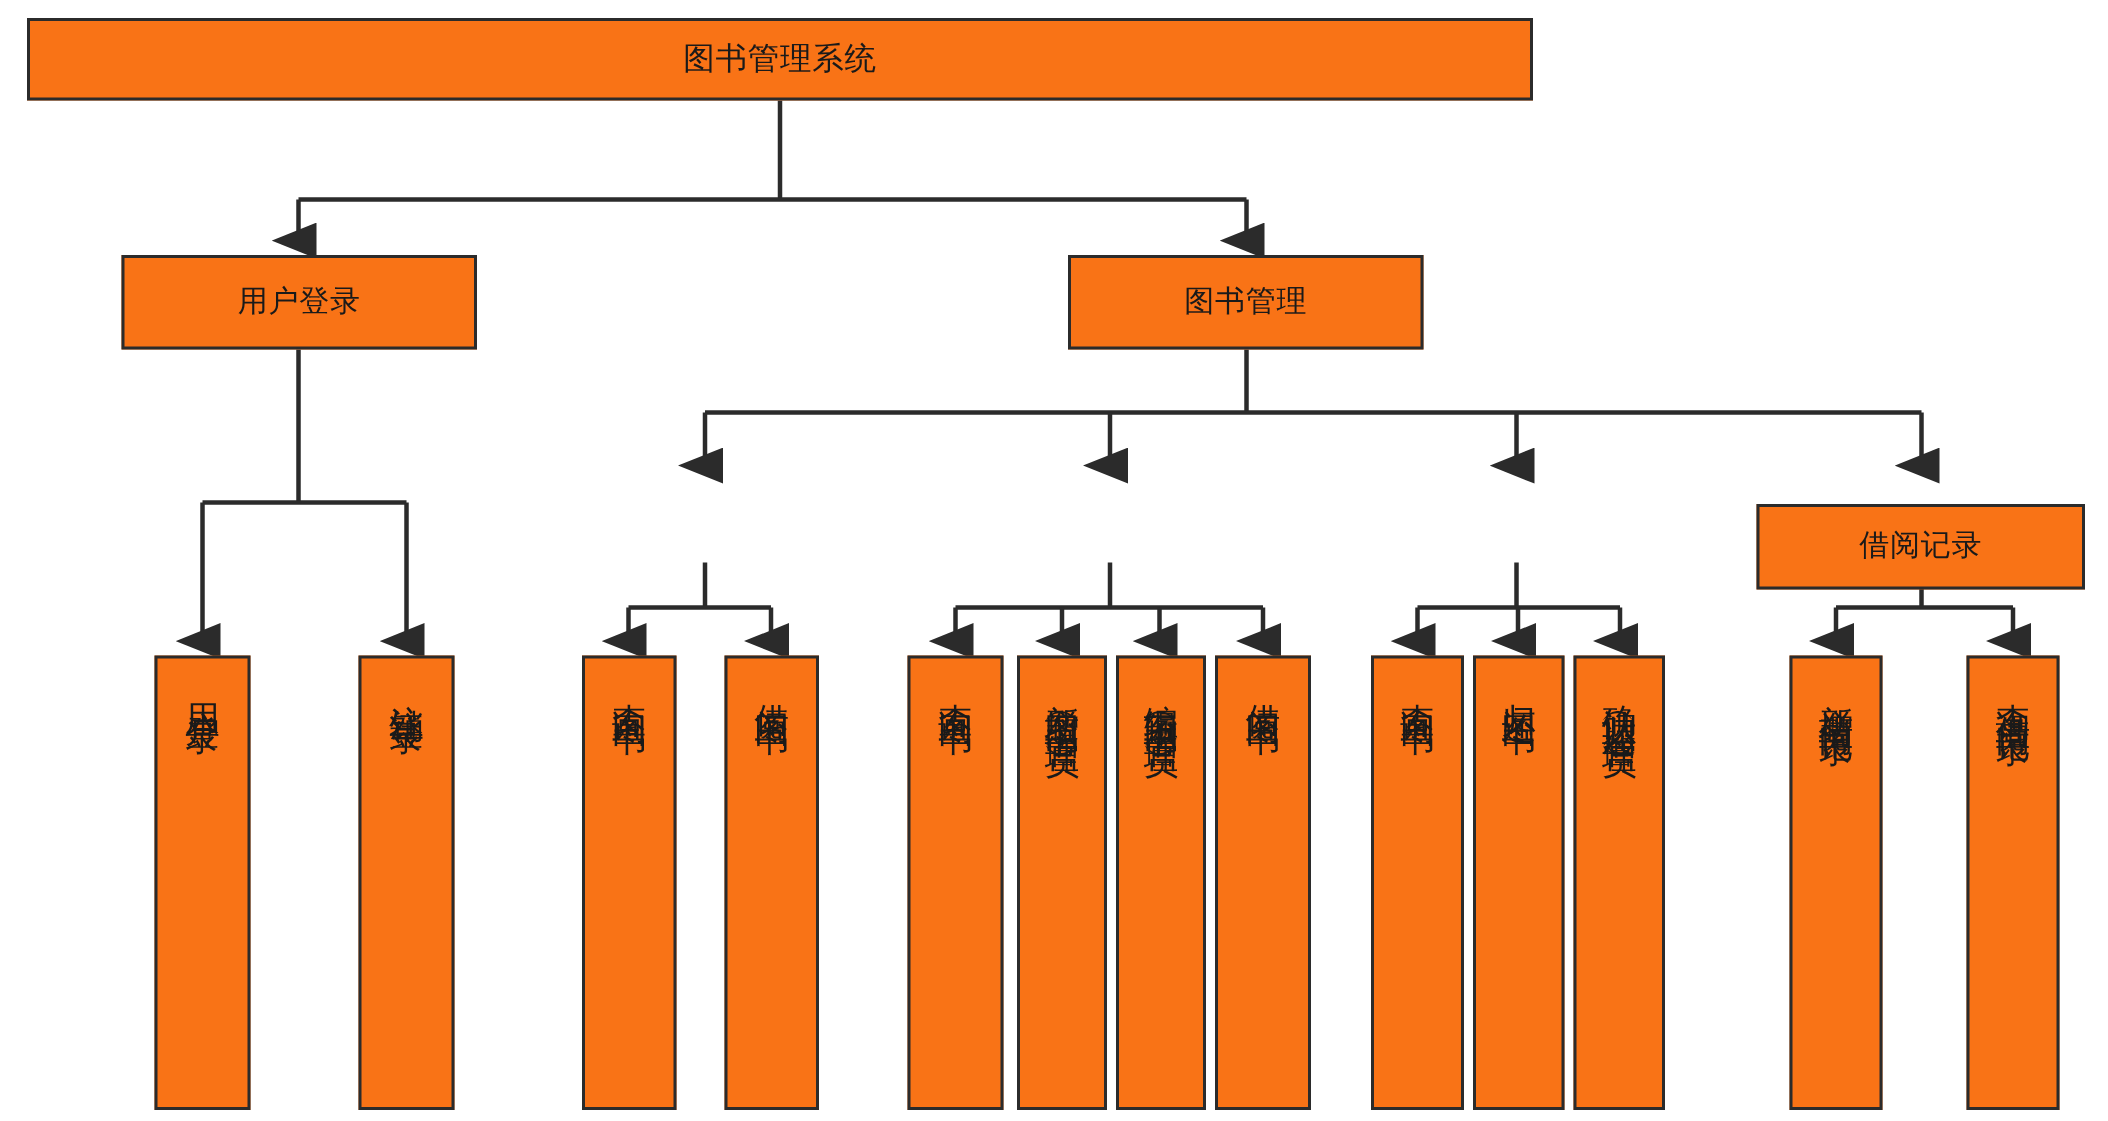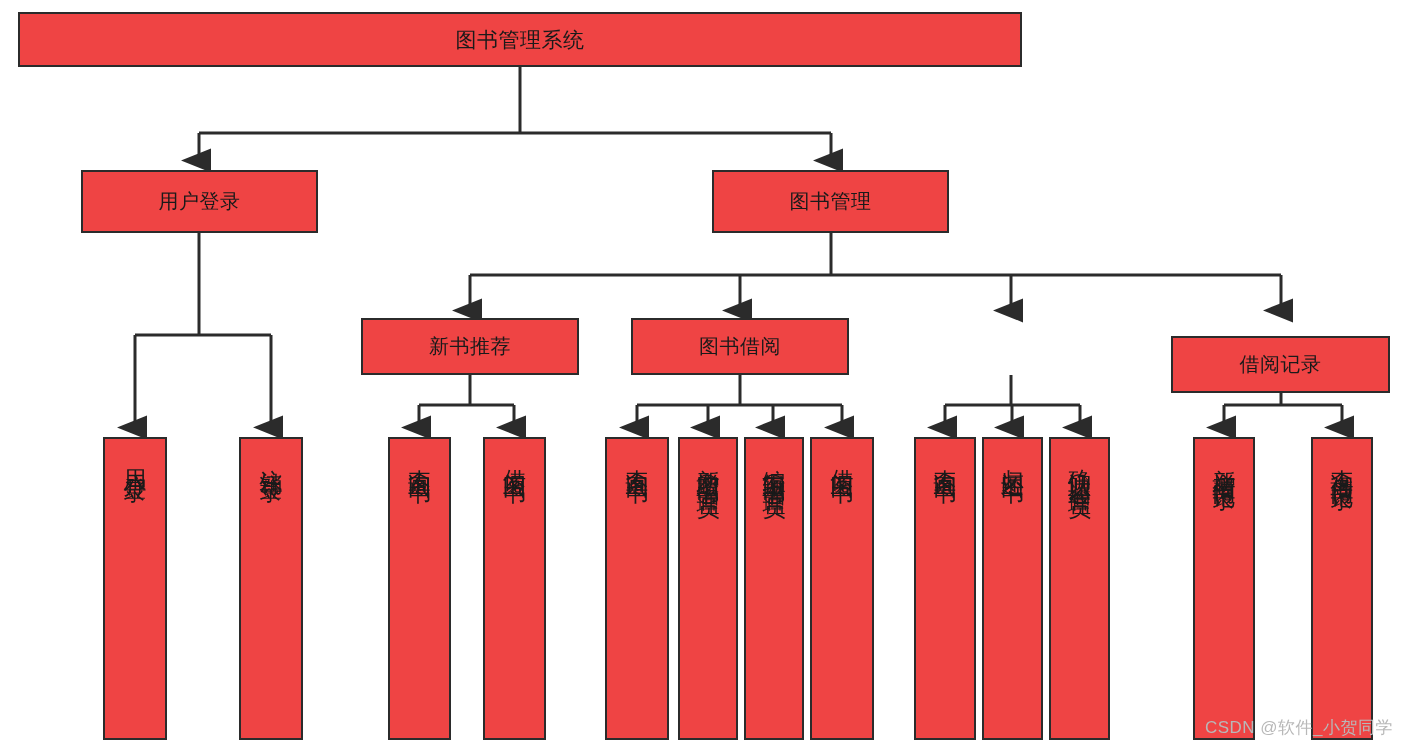--- a/index.html
+++ b/index.html
@@ -10,21 +10,21 @@
     font-family:"Liberation Sans","DejaVu Sans",sans-serif;
     overflow:hidden;
     position:relative;
   }
   #diagram-root{position:relative;width:1405px;height:747px;}
   svg#connectors{position:absolute;left:0;top:0;width:1405px;height:747px;pointer-events:none;}
 
   .node{
     position:absolute;
     box-sizing:border-box;
-    background:#ef4444;
+    background:#f97316;
     border:2px solid #2b2b2b;
     display:flex;
     align-items:center;
     justify-content:center;
     color:#1a1a1a;
   }
   .node-label{
     display:block;
     text-align:center;
     line-height:1.22;
@@ -124,26 +124,20 @@
     <span class="node-label">图书管理系统</span>
   </div>
 
   <div class="node h-node" style="left:81px;top:170px;width:237px;height:63px;">
     <span class="node-label">用户登录</span>
   </div>
   <div class="node h-node" style="left:712px;top:170px;width:237px;height:63px;">
     <span class="node-label">图书管理</span>
   </div>
 
-  <div class="node h-node" style="left:361px;top:318px;width:218px;height:57px;">
-    <span class="node-label">新书推荐</span>
-  </div>
-  <div class="node h-node" style="left:631px;top:318px;width:218px;height:57px;">
-    <span class="node-label">图书借阅</span>
-  </div>
   <div class="node h-node" style="left:1171px;top:336px;width:219px;height:57px;">
     <span class="node-label">借阅记录</span>
   </div>
 
   <div class="node v-node" style="left:103px;top:437px;width:64px;height:303px;">
     <span class="node-label">用户登录</span>
   </div>
   <div class="node v-node" style="left:239px;top:437px;width:64px;height:303px;">
     <span class="node-label">注销登录</span>
   </div>
@@ -178,14 +172,13 @@
     <span class="node-label">确认归还（管理员）</span>
   </div>
 
   <div class="node v-node" style="left:1193px;top:437px;width:62px;height:303px;">
     <span class="node-label">新增借阅记录</span>
   </div>
   <div class="node v-node" style="left:1311px;top:437px;width:62px;height:303px;">
     <span class="node-label">查询借阅记录</span>
   </div>
 
-  <div class="watermark">CSDN @软件_小贺同学</div>
 </div>
 
 </body></html>

